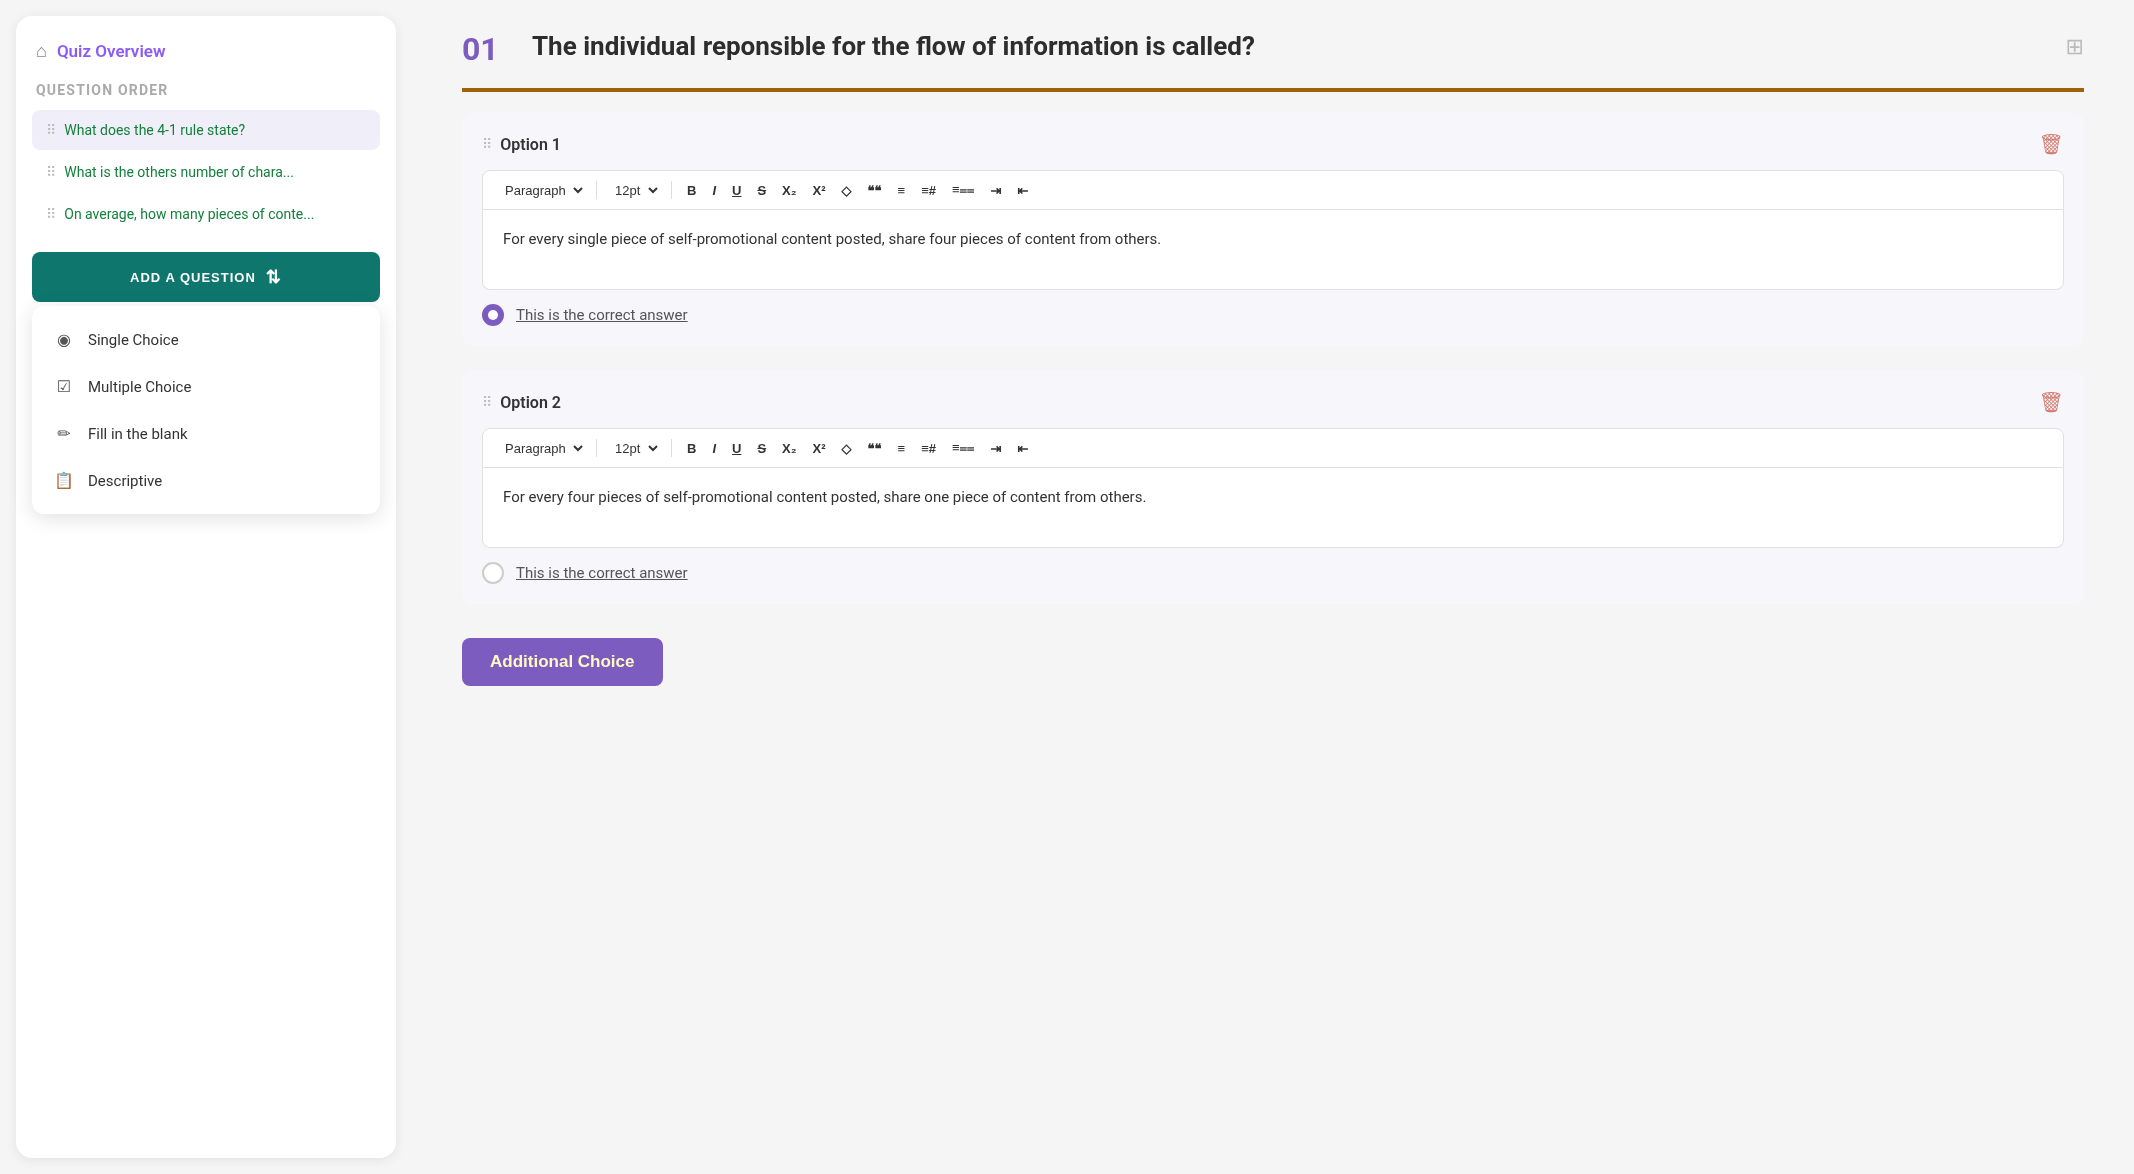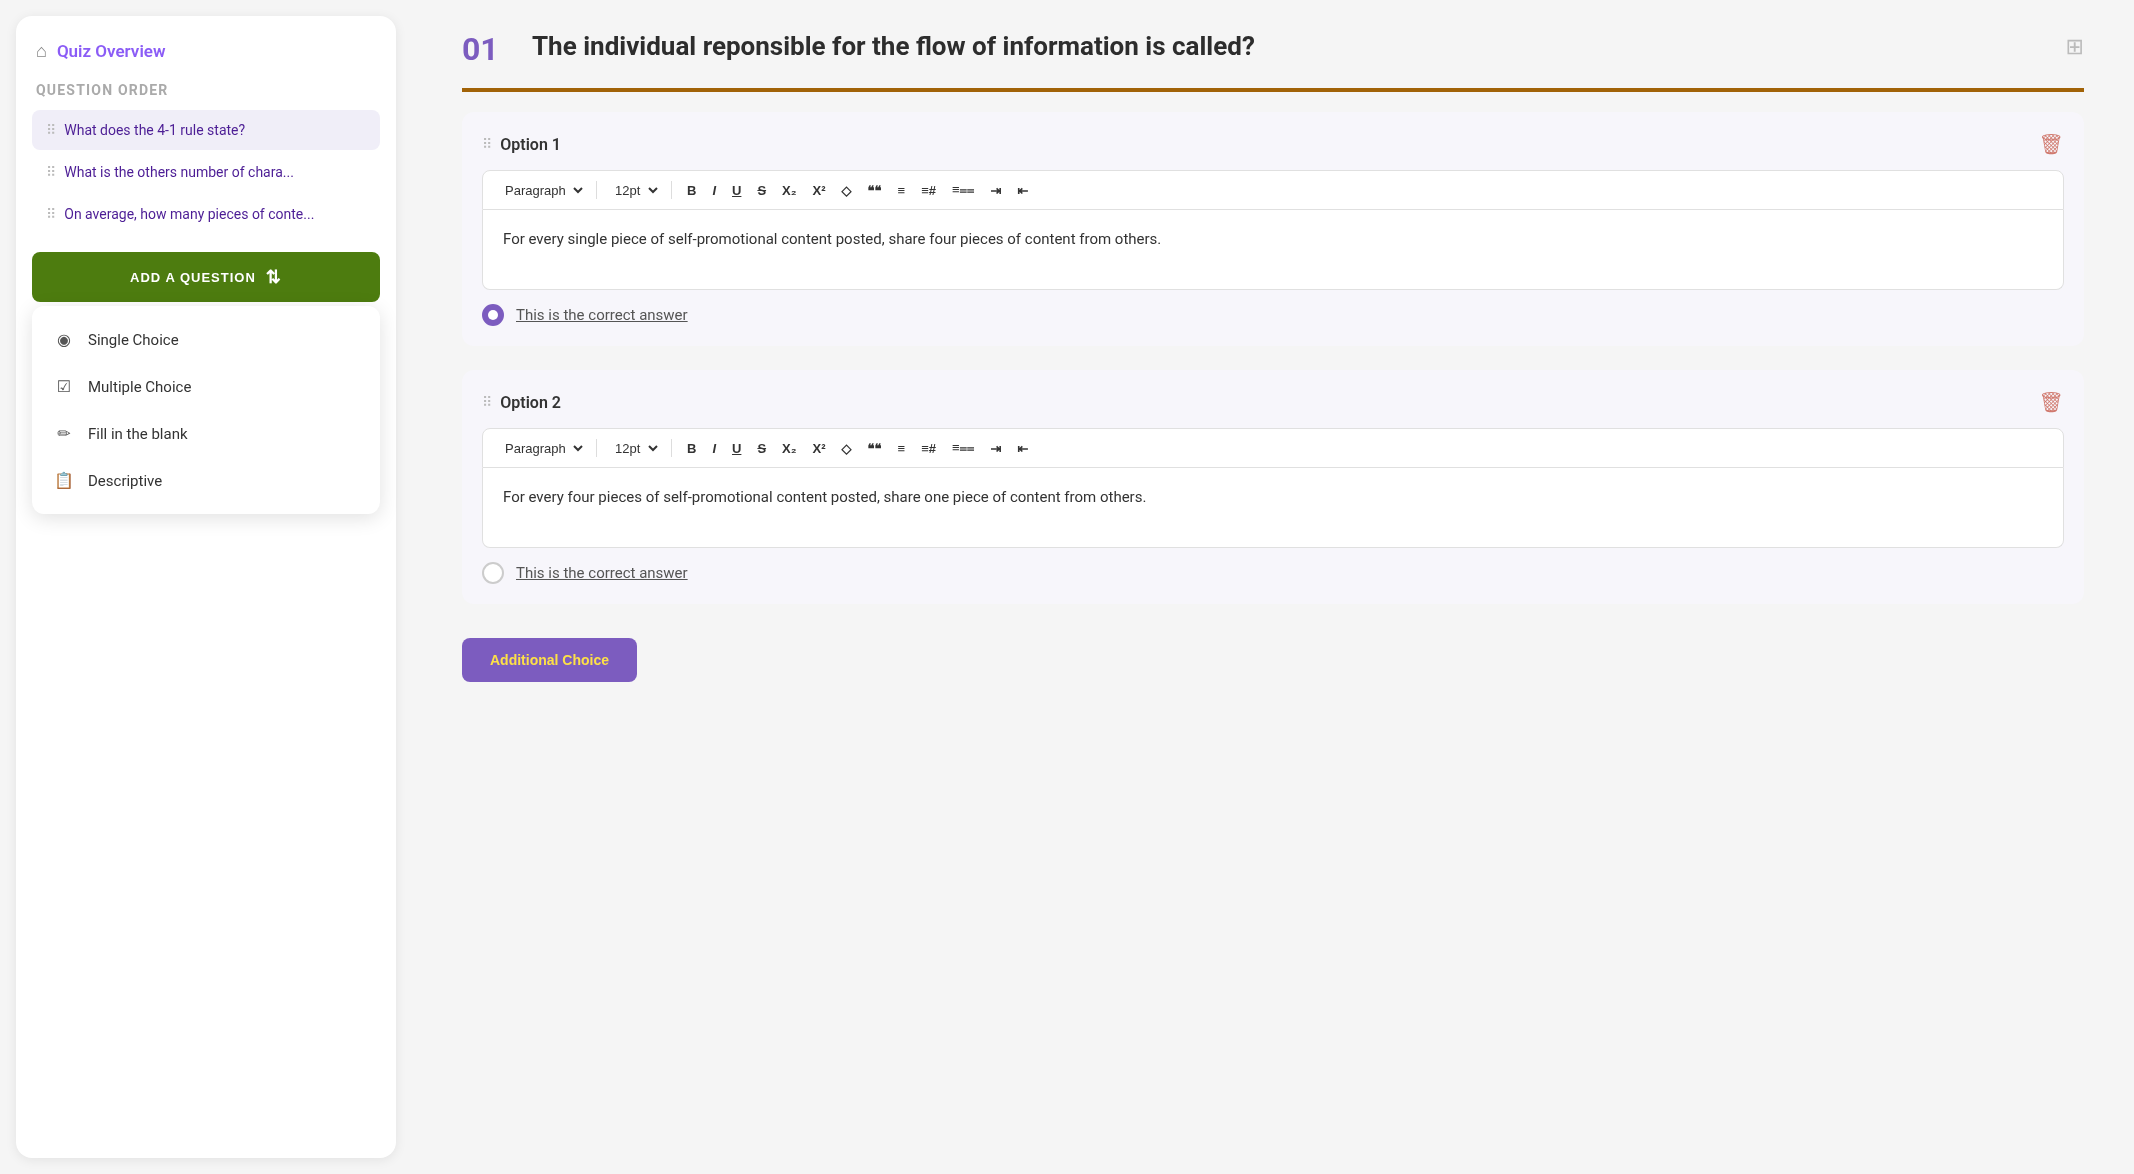--- a/index.html
+++ b/index.html
@@ -73,28 +73,28 @@
     }
 
     .drag-handle {
       color: #bbb;
       font-size: 14px;
       letter-spacing: -2px;
     }
 
     .question-text {
       font-size: 14px;
-      color: #4c1d95;
+      color: #15803d;
       white-space: nowrap;
       overflow: hidden;
       text-overflow: ellipsis;
     }
 
     .add-question-btn {
-      background: #4d7c0f;
+      background: #0f766e;
       color: #fff;
       border: none;
       border-radius: 8px;
       padding: 14px 20px;
       font-size: 13px;
       font-weight: 700;
       letter-spacing: 1px;
       text-transform: uppercase;
       cursor: pointer;
       margin: 16px 0 0 0;
@@ -303,25 +303,25 @@
 
     .correct-label {
       font-size: 15px;
       color: #555;
       text-decoration: underline;
     }
 
     
     .additional-choice-btn {
       background: #7c5cbf;
-      color: #fde047;
+      color: #fef9c3;
       border: none;
       border-radius: 8px;
       padding: 14px 28px;
-      font-size: 14px;
+      font-size: 17px;
       font-weight: 600;
       cursor: pointer;
       margin-top: 10px;
     }
   </style>
 </head>
 <body>
 
 <div class="sidebar">
   <div class="sidebar-header">

